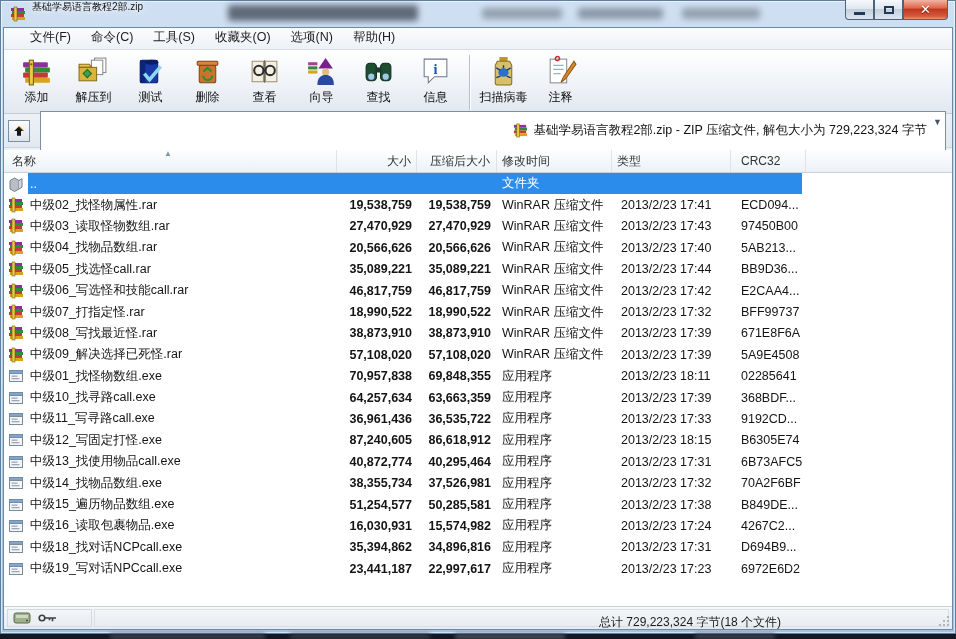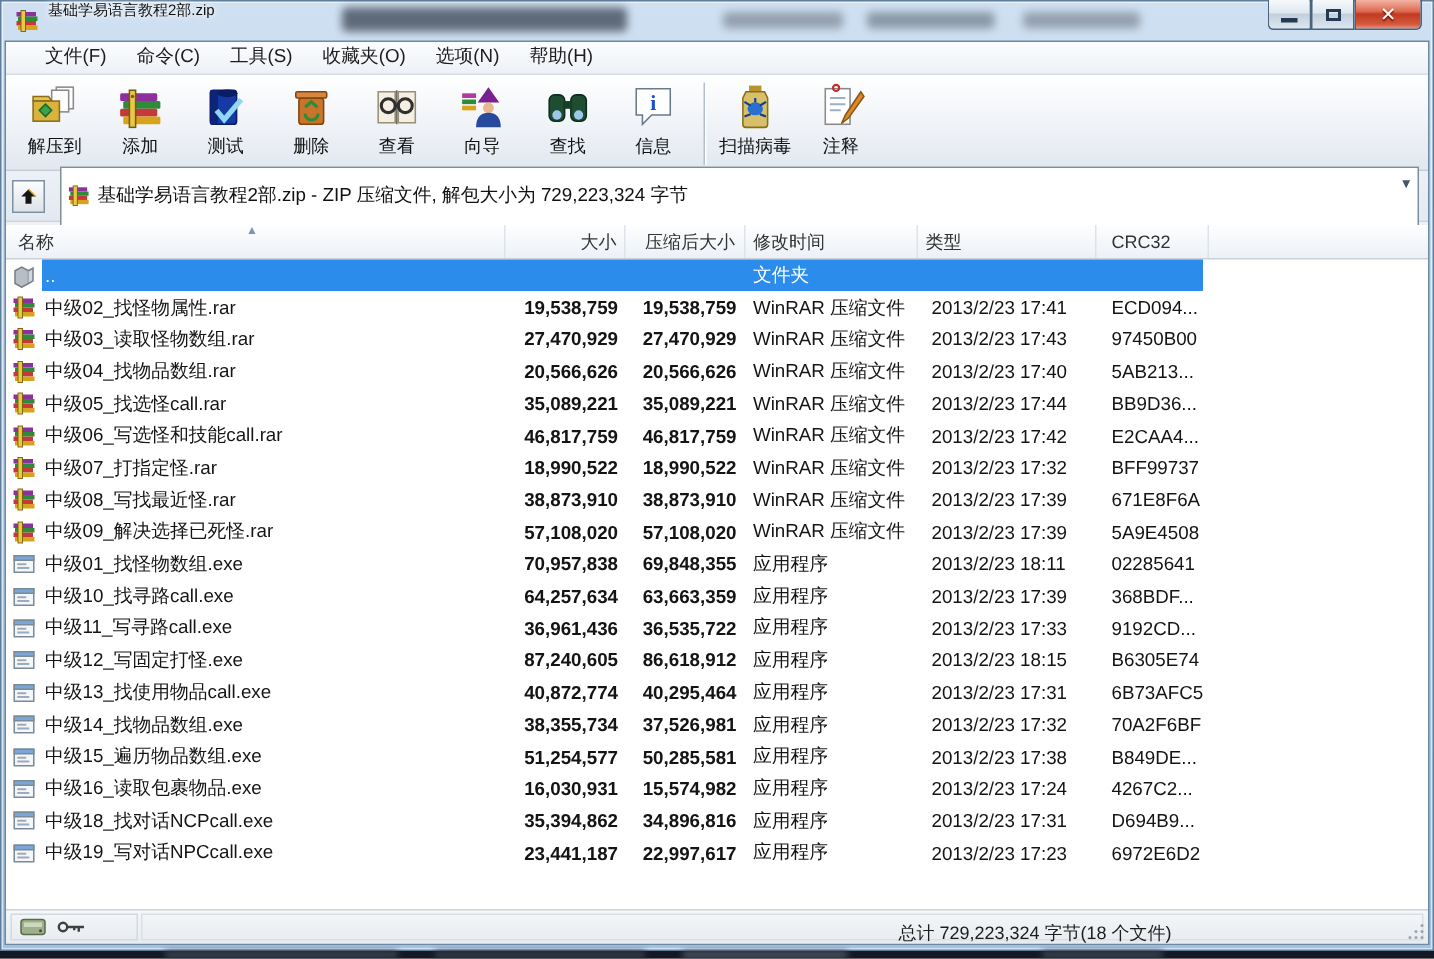--- a/index.html
+++ b/index.html
@@ -50,21 +50,21 @@
   .tb-sep { width:1px; align-self:stretch; margin:3px 5px; background:#b4bfca;
     box-shadow:1px 0 0 #fff; }
 
   .addrbar { height:34px; background:linear-gradient(#edf1f6,#e2e9f1);
     border-bottom:1px solid #ccd4dd; display:flex; align-items:center; padding:0 6px 0 4px; }
   .up-btn { width:22px; height:22px; border:1px solid #7f90a0; background:linear-gradient(#fdfdfd,#dde3ea);
     display:flex; align-items:center; justify-content:center; }
   .up-btn svg { width:14px; height:14px; }
   .combo { flex:1; margin-left:10px; height:40px; background:#fff; border:1px solid #7d8f9f;
     display:flex; align-items:center; padding:0 18px 0 4px; font-size:12.5px; color:#111;
-    position:relative; white-space:nowrap; overflow:hidden; }
+    position:relative; white-space:nowrap; overflow:hidden;justify-content:flex-end; }
   .combo svg { width:15px; height:15px; margin-right:5px; flex:0 0 15px; }
   .combo-arrow { position:absolute; right:3px; top:5px; font-size:9px; color:#44566a; }
 
   
   .list { position:absolute; left:0; top:122px; width:948px; height:456px; background:#fff; }
   .header { height:23px; display:flex; background:linear-gradient(#fdfeff,#edf1f6);
     border-bottom:1px solid #c7d1da; position:relative; font-size:12px; color:#333; }
   .hcell { border-right:1px solid #dde3ea; display:flex; align-items:center; height:100%; }
   .sort-arrow { position:absolute; left:160px; top:-1px; font-size:8px; color:#7b96b0; }
 
@@ -146,38 +146,38 @@
         <span class="menu-item">命令(C)</span>
         <span class="menu-item">工具(S)</span>
         <span class="menu-item">收藏夹(O)</span>
         <span class="menu-item">选项(N)</span>
         <span class="menu-item">帮助(H)</span>
       </div>
 
     <div class="toolbar">
         <div class="tb-btn">
           <svg viewBox="0 0 32 32">
-            <rect x="17" y="3" width="11" height="14" fill="#fff" stroke="#8a8a8a"></rect>
-            <rect x="14" y="5" width="11" height="14" fill="#fdfdfd" stroke="#8a8a8a"></rect>
-            <path d="M2 9 h10 l2 3 h-12 z" fill="#e6c34a" stroke="#8a6d1a"></path>
-            <rect x="2" y="12" width="17" height="13" fill="#d9b33c" stroke="#8a6d1a"></rect>
-            <polygon points="10,14 14,18 10,22 6,18" fill="#3da04a" stroke="#1c6b28"></polygon>
-          </svg>
-          <span>解压到</span>
-        </div>
-        <div class="tb-btn">
-          <svg viewBox="0 0 32 32">
             <rect x="3" y="7" width="24" height="5" rx="1" fill="#8e2f9e"></rect>
             <rect x="5" y="12" width="24" height="5" rx="1" fill="#2e8b3a"></rect>
             <rect x="3" y="17" width="24" height="5" rx="1" fill="#c23a3a"></rect>
             <rect x="5" y="22" width="24" height="5" rx="1" fill="#d9a21b"></rect>
             <rect x="9" y="5" width="4" height="24" fill="#e8c84a" stroke="#7a5c00"></rect>
             <circle cx="11" cy="9" r="1.1" fill="#7a5c00"></circle>
           </svg>
           <span>添加</span>
+        </div>
+        <div class="tb-btn">
+          <svg viewBox="0 0 32 32">
+            <rect x="17" y="3" width="11" height="14" fill="#fff" stroke="#8a8a8a"></rect>
+            <rect x="14" y="5" width="11" height="14" fill="#fdfdfd" stroke="#8a8a8a"></rect>
+            <path d="M2 9 h10 l2 3 h-12 z" fill="#e6c34a" stroke="#8a6d1a"></path>
+            <rect x="2" y="12" width="17" height="13" fill="#d9b33c" stroke="#8a6d1a"></rect>
+            <polygon points="10,14 14,18 10,22 6,18" fill="#3da04a" stroke="#1c6b28"></polygon>
+          </svg>
+          <span>解压到</span>
         </div>
         <div class="tb-btn">
           <svg viewBox="0 0 32 32">
             <rect x="6" y="5" width="17" height="22" rx="2" fill="#1739a8" stroke="#0a1c66"></rect>
             <rect x="6" y="5" width="5" height="22" fill="#0e2478"></rect>
             <ellipse cx="17" cy="7" rx="6.5" ry="2.5" fill="#0a1c66"></ellipse>
             <path d="M10 18 l5 6 l11 -13" stroke="#8fd8f2" stroke-width="3.4" fill="none"></path>
           </svg>
           <span>测试</span>
         </div>

